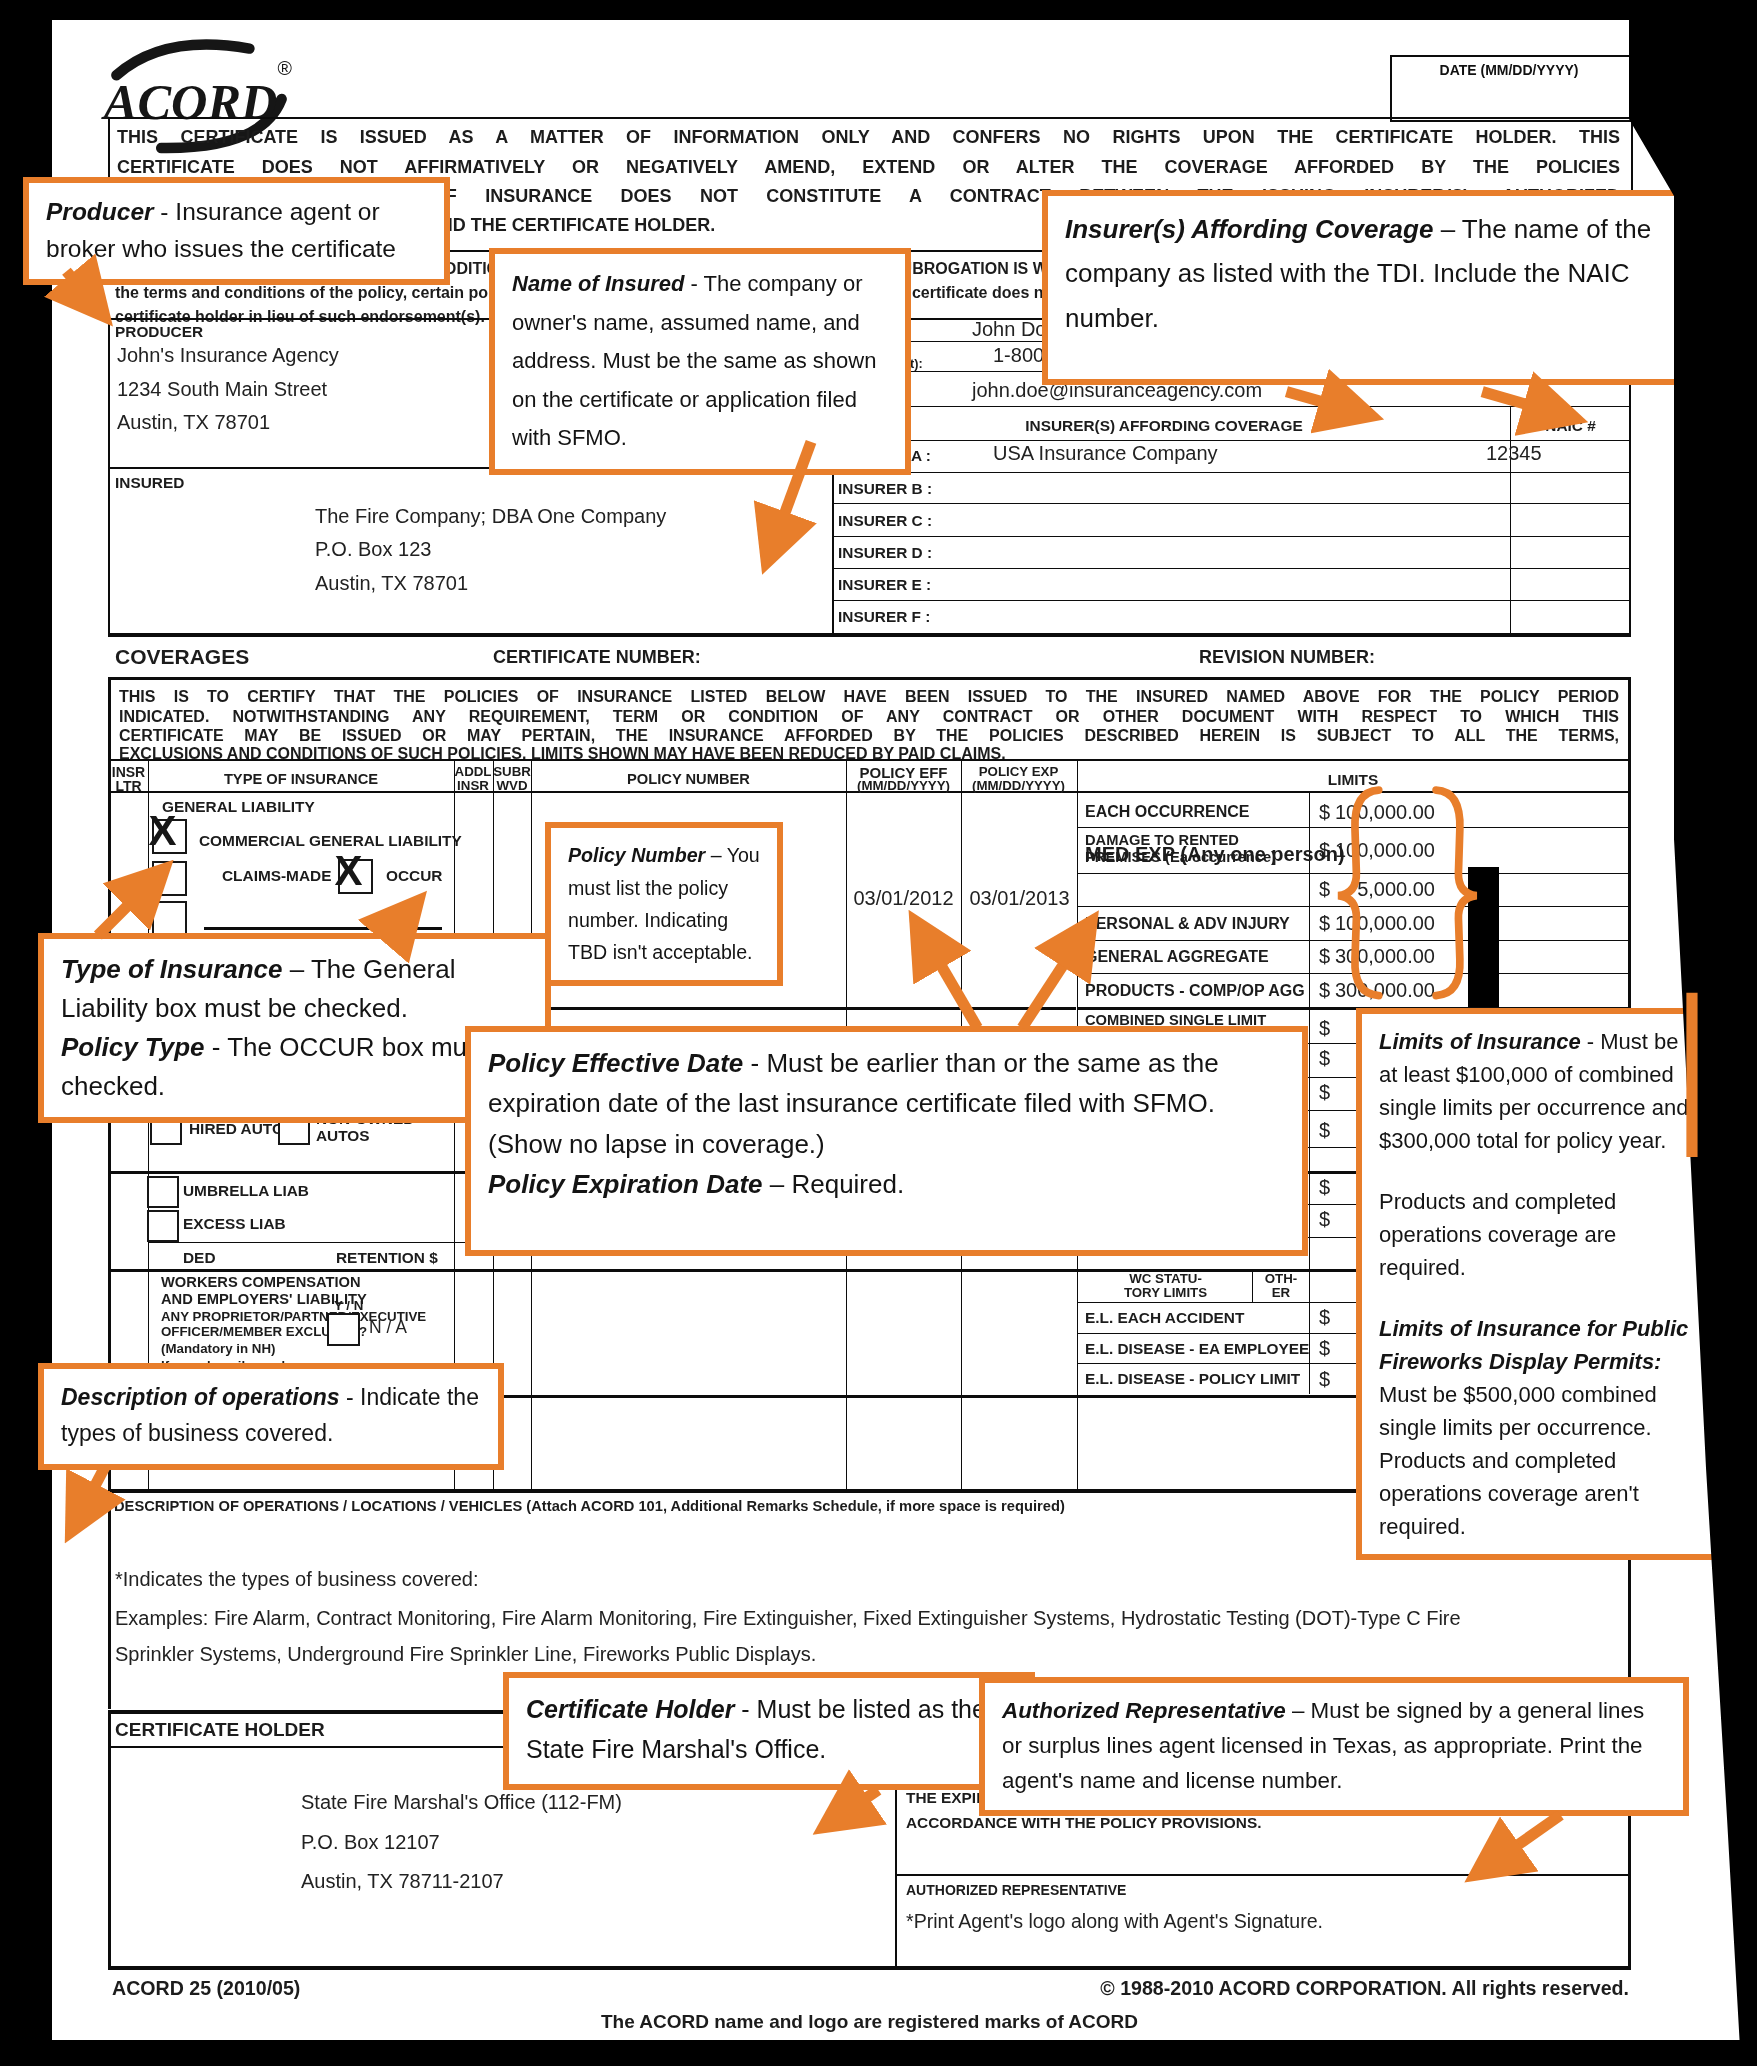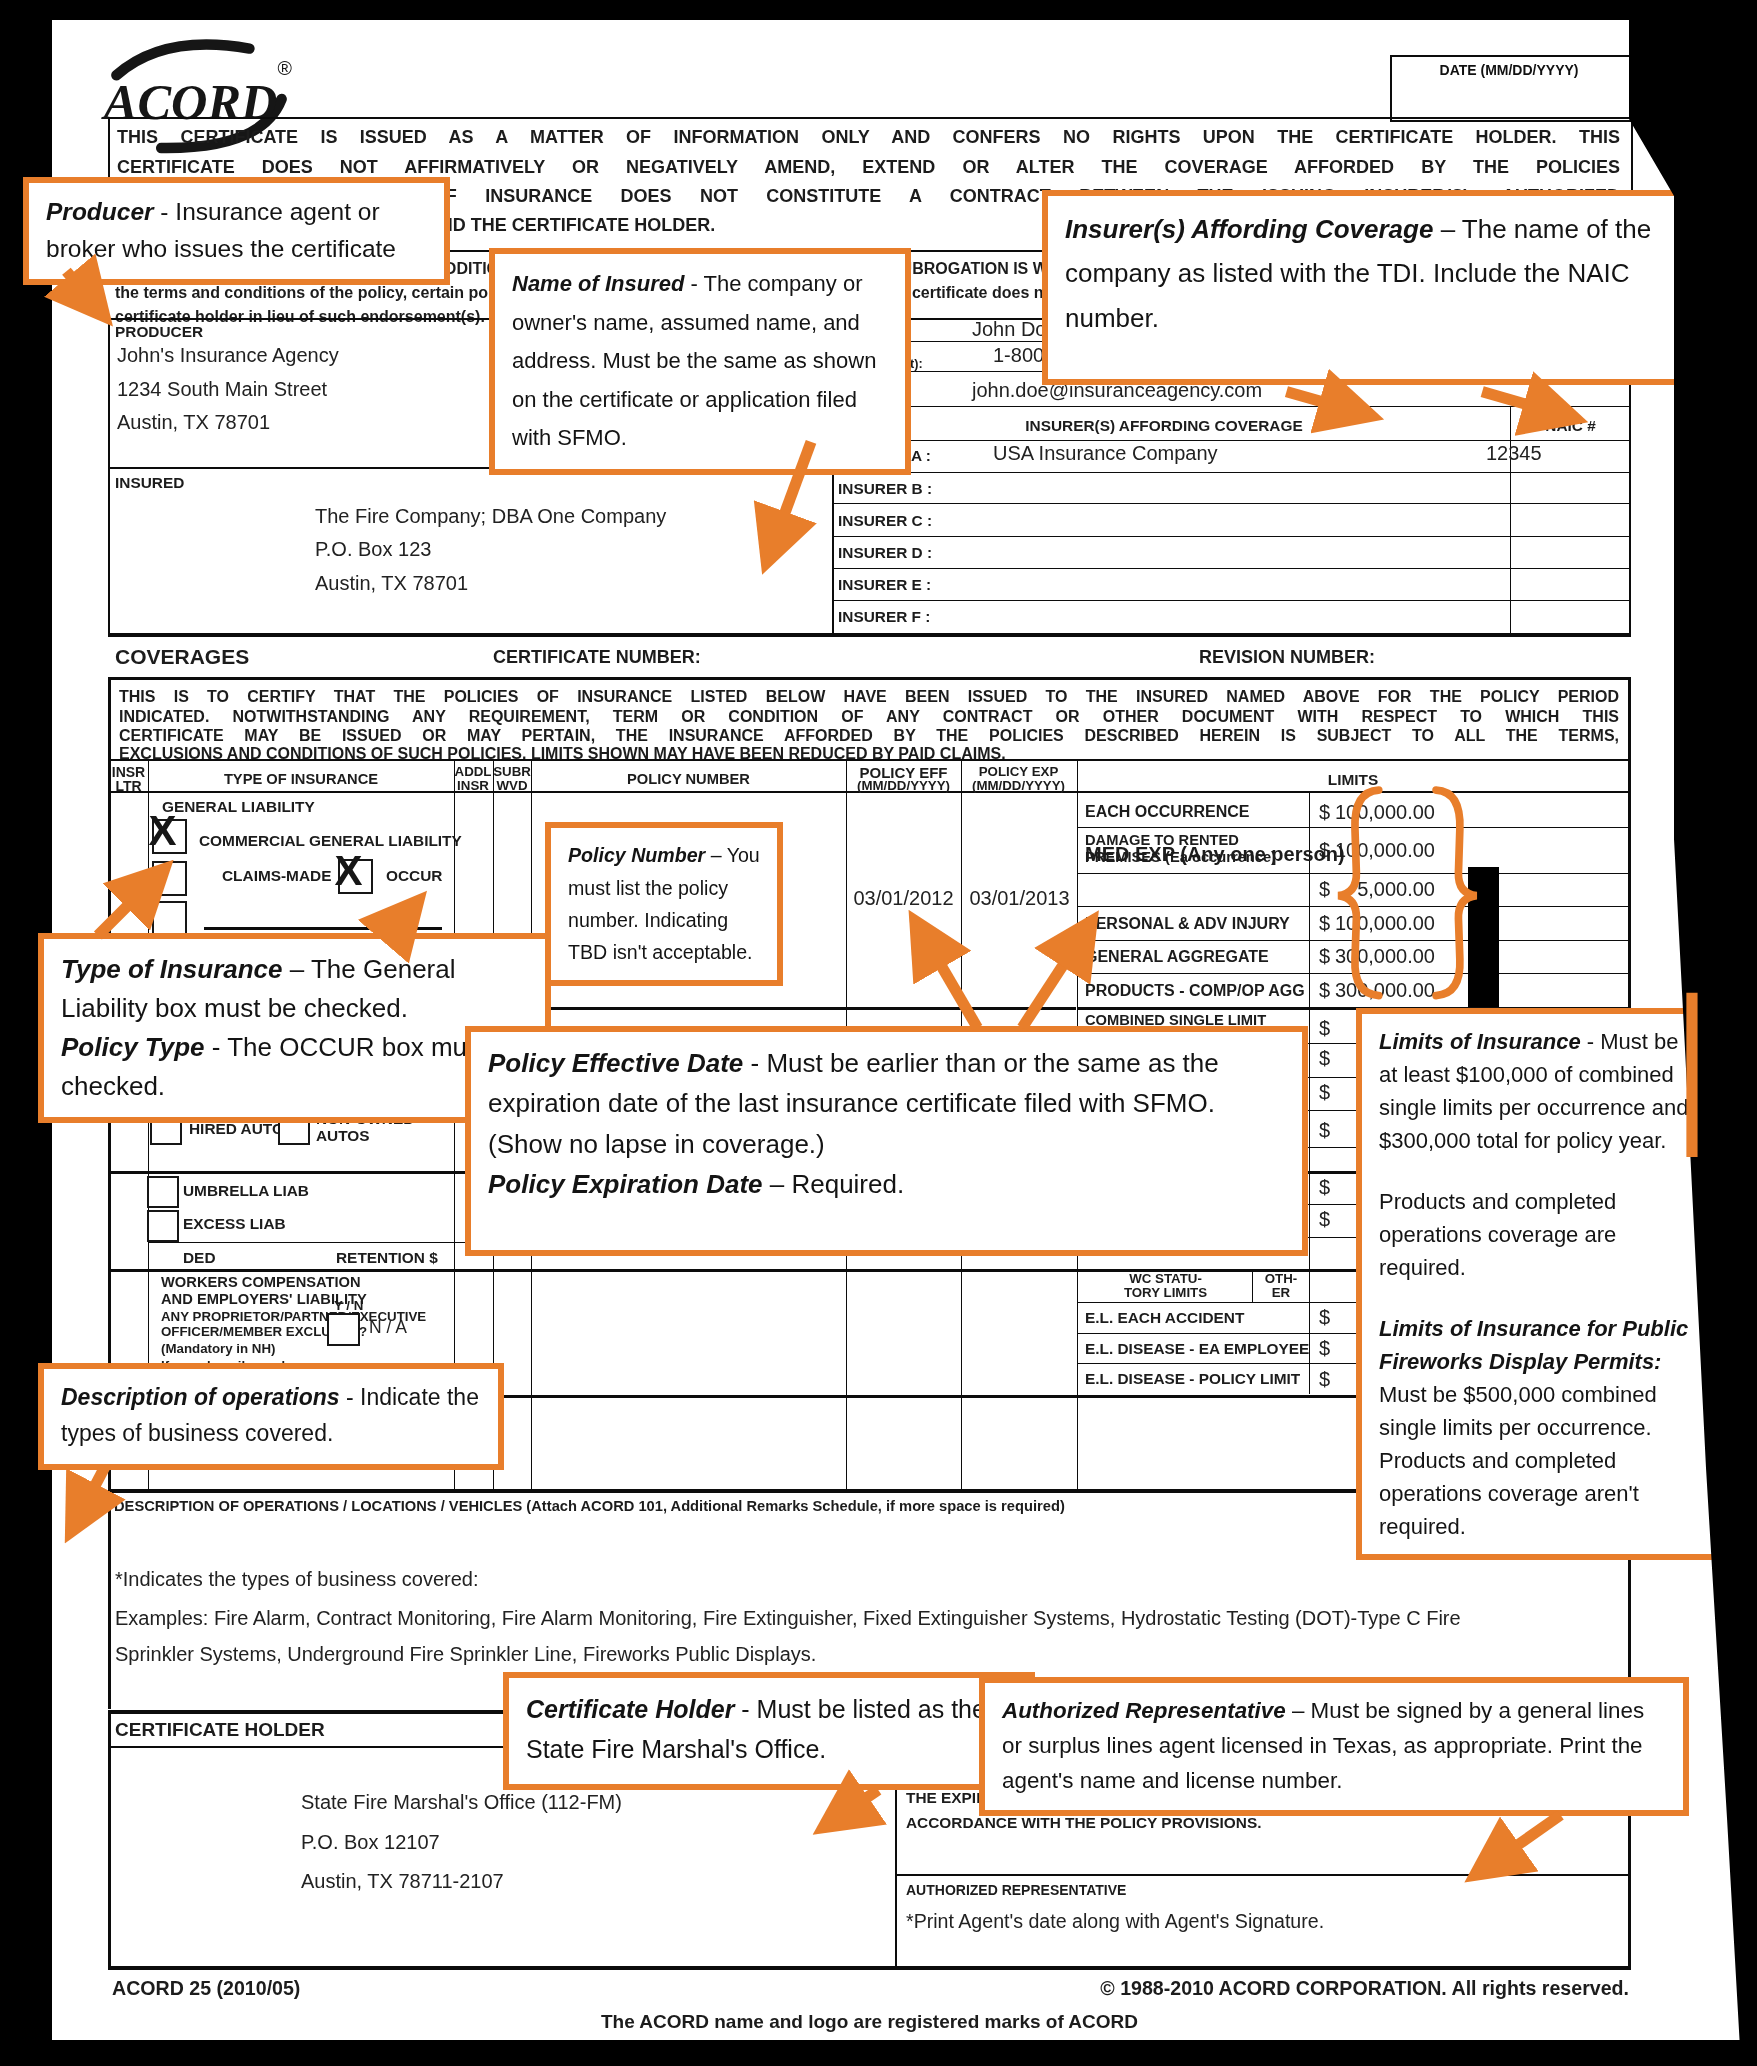--- a/index.html
+++ b/index.html
@@ -291,21 +291,21 @@
 
   <div class="tx" style="left:301px;top:1791px;">State Fire Marshal's Office (112-FM)</div>
   <div class="tx" style="left:301px;top:1831px;">P.O. Box 12107</div>
   <div class="tx" style="left:301px;top:1870px;">Austin, TX 78711-2107</div>
 
   <div class="lb" style="left:906px;top:1763px;font-size:15.4px;">SHOULD ANY OF THE ABOVE DESCRIBED POLICIES BE CANCELLED BEFORE</div>
   <div class="lb" style="left:906px;top:1789px;font-size:15.4px;">THE EXPIRATION DATE THEREOF, NOTICE WILL BE DELIVERED IN</div>
   <div class="lb" style="left:906px;top:1814px;font-size:15.4px;">ACCORDANCE WITH THE POLICY PROVISIONS.</div>
 
   <div class="lb" style="left:906px;top:1882px;font-size:14px;">AUTHORIZED REPRESENTATIVE</div>
-  <div class="tx" style="left:906px;top:1910px;font-size:19.6px;">*Print Agent's date along with Agent's Signature.</div>
+  <div class="tx" style="left:906px;top:1910px;font-size:19.6px;">*Print Agent's logo along with Agent's Signature.</div>
 
   <div class="lb" style="left:112px;top:1977px;font-size:19.6px;">ACORD 25 (2010/05)</div>
   <div class="lb" style="left:839px;top:1977px;width:790px;font-size:19.6px;text-align:right;">© 1988-2010 ACORD CORPORATION.  All rights reserved.</div>
   <div class="lb ctr" style="left:108px;top:2011px;width:1523px;font-size:19px;">The ACORD name and logo are registered marks of ACORD</div>
 
   <div class="brd" style="left:0;top:0;width:1757px;height:19.6px;z-index:15;"></div>
   <div class="brd" style="left:0;top:0;width:52px;height:2042px;z-index:15;"></div>
   <div class="brd" style="left:0;top:2040px;width:1757px;height:26px;z-index:15;"></div>
   <div class="brd" style="left:1608px;top:0;width:149px;height:2066px;z-index:35;
        clip-path:polygon(21px 0px,149px 0px,149px 2066px,133px 2066px,119px 1818px,98px 1468px,77px 1049px,66px 839px,66px 196px,21px 119px);"></div>

